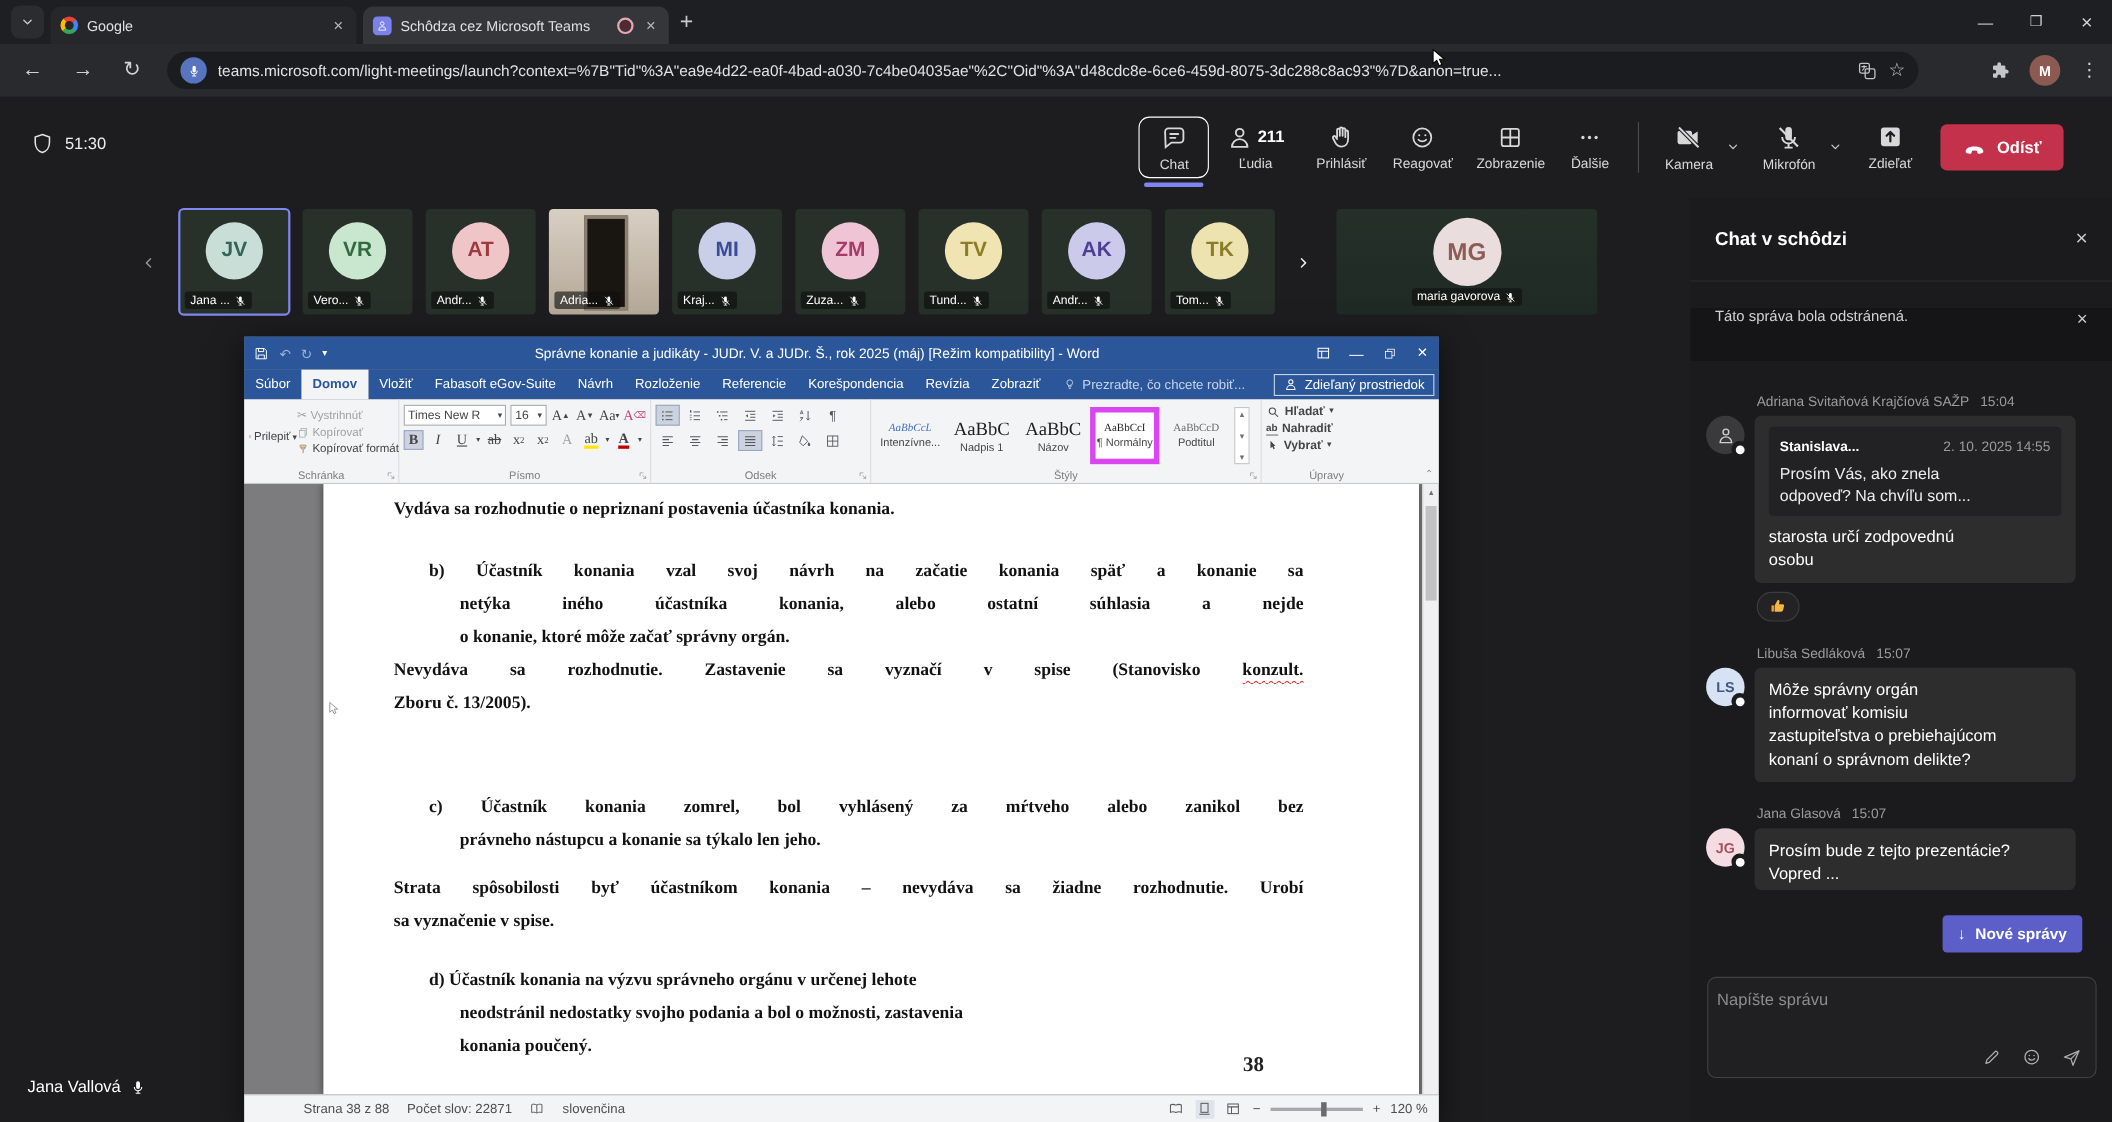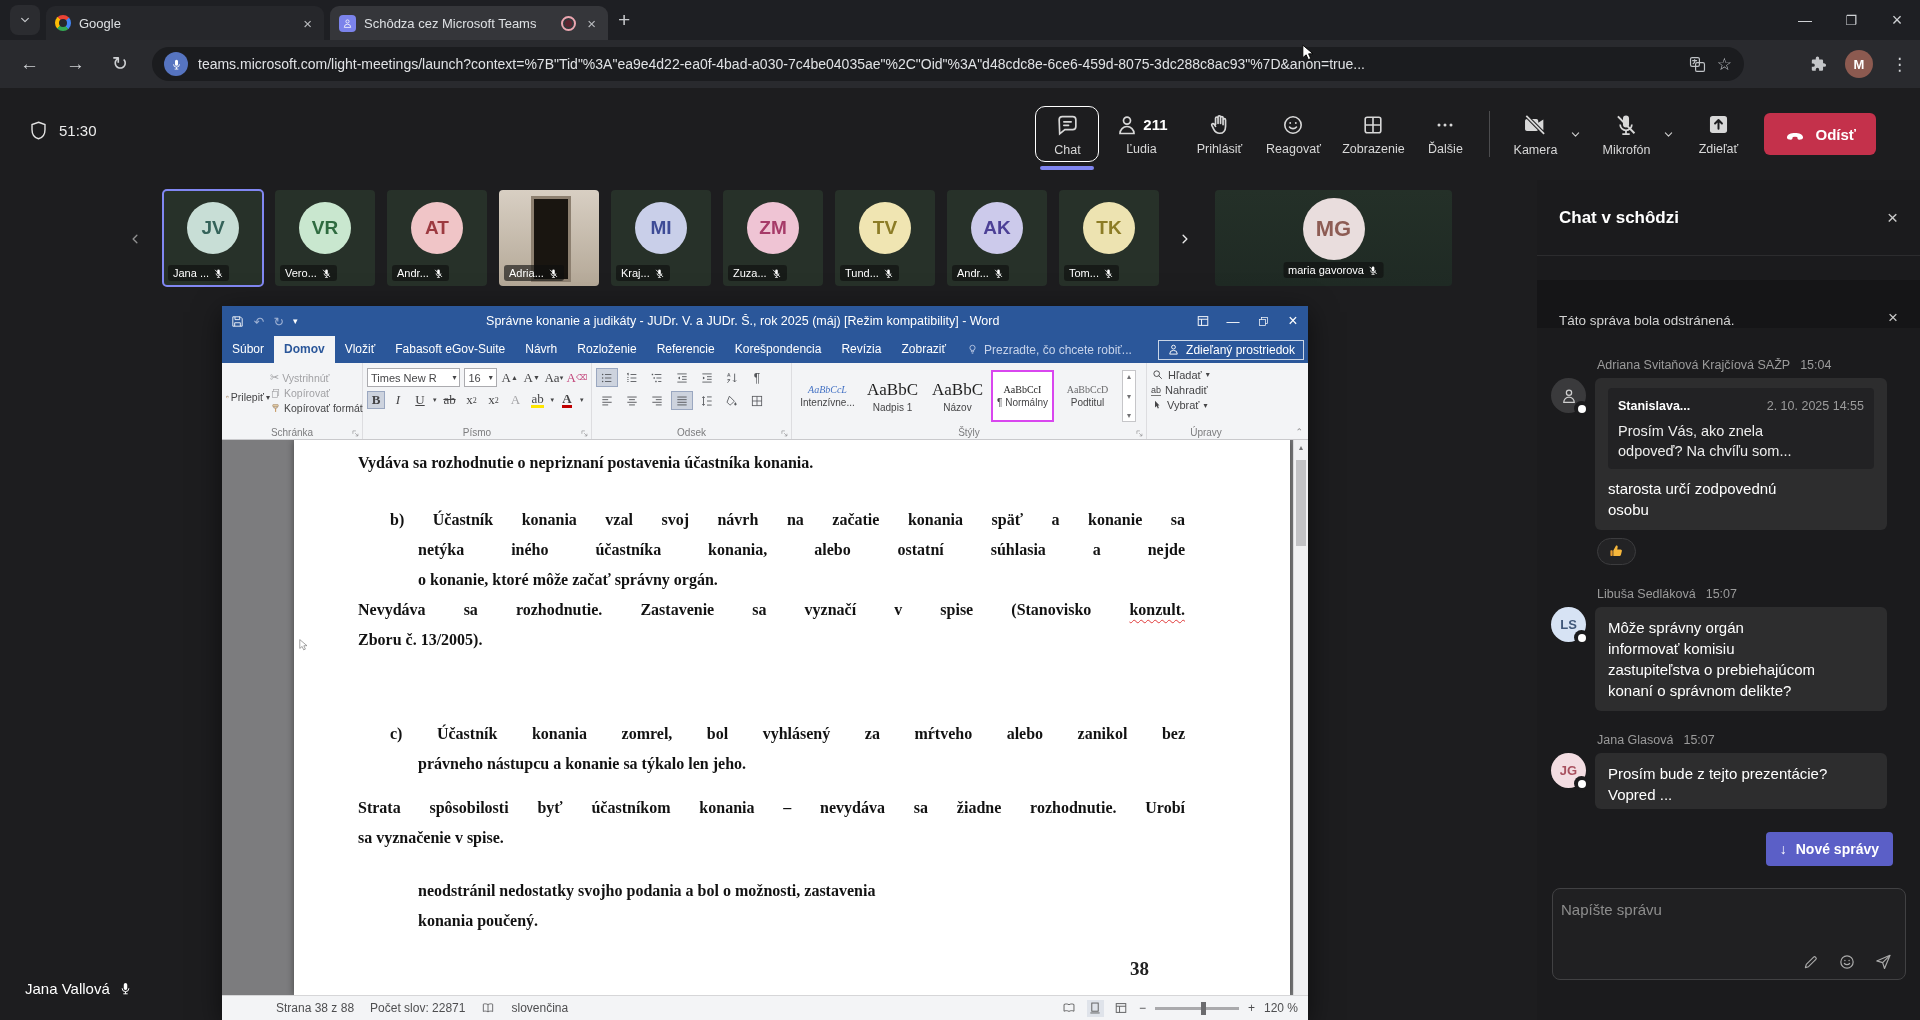--- a/index.html
+++ b/index.html
@@ -90,27 +90,27 @@
   .selbox { border:1px solid #ababaf; background:#fff; height:19px; display:flex; align-items:center; padding:0 3px; gap:3px; font-size:11px; white-space:nowrap; }
   .frow { display:flex; align-items:center; gap:4px; margin-bottom:4px; }
   .fbtn { min-width:18px; height:18px; display:flex; align-items:center; justify-content:center; font-size:13px; font-family:"Liberation Serif",serif; }
   .fbtn.on { background:#cdd3de; border:1px solid #9aa7c0; }
   .ubar { border-bottom:3px solid #ffe600; padding-bottom:0; line-height:12px; }
   .abar { border-bottom:3px solid #c00000; padding-bottom:0; line-height:12px; font-family:"Liberation Serif",serif; font-weight:bold; }
   .pic { width:22px; height:19px; display:flex; align-items:center; justify-content:center; color:#55575b; }
   .pic.on { background:#cdd3de; border:1px solid #9aa7c0; }
   .scards { display:flex; gap:2px; }
   .scard { width:63px; height:52px; border:1px solid transparent; display:flex; flex-direction:column; align-items:center; justify-content:center; gap:2px; }
-  .scard.sel { border:2px solid #d946ef; background:#fff; }
+  .scard.sel { border:5px solid #d946ef; background:#fff; }
   .ssample { font-family:"Liberation Serif",serif; font-size:10px; color:#1f1f1f; white-space:nowrap; }
   .ssample.blue { color:#4472c4; font-style:italic; }
   .ssample.gray { color:#6a6a6c; }
   .sname { font-size:10px; color:#454547; white-space:nowrap; }
   .sscroll { width:14px; height:52px; border:1px solid #c6c6c9; background:#fff; display:flex; flex-direction:column; align-items:center; justify-content:space-between; padding:1px 0; color:#707073; font-size:8px; }
-  .erow { display:flex; align-items:center; gap:4px; margin-bottom:3px; white-space:nowrap; font-size:11px; }
+  .erow { display:flex; gap:4px; margin-bottom:3px; white-space:nowrap; font-size:11px;font-weight:bold; }
   .ribcollapse { position:absolute; right:5px; bottom:2px; color:#8b8b8d; font-size:9px; }
 
   
   .wdoc { position:absolute; left:0; top:134px; right:0; bottom:25px; background:#7c7c7e; overflow:hidden; }
   .page { position:absolute; left:72px; top:0; width:996px; height:100%; background:#fff; box-shadow:0 0 7px rgba(0,0,0,.45); }
   .pagetext { position:absolute; left:64px; top:8px; width:827px; font-family:"Liberation Serif","DejaVu Serif",serif; font-weight:700; font-size:16px; line-height:30px; color:#121212; }
   .l { display:block; }
   .jst { text-align:justify; text-align-last:justify; }
   .in1 { padding-left:32px; }
   .in2 { padding-left:60px; }
@@ -129,21 +129,21 @@
   .vicon { width:17px; height:17px; display:flex; align-items:center; justify-content:center; color:#5c5c5e; }
   .vicon.on { background:#dfe3ea; }
   .zslider { position:relative; width:84px; height:3px; background:#a9a9ac; }
   .zthumb { position:absolute; left:55%; top:-5px; width:5px; height:13px; background:#6b6b6e; }
 
   
   .chatp { position:absolute; left:1537px; top:180px; right:0; bottom:0; background:#1b1b1d; }
   .chead { height:76px; display:flex; align-items:center; padding:0 22px; border-bottom:1px solid #2c2c2e; }
   .chead .t { flex:1; color:#fff; font-size:17px; font-weight:bold; }
   .cx { color:#c9c9c9; font-size:19px; }
-  .removed { position:absolute; top:100px; left:0; right:0; height:48px; background:#151517; display:flex; align-items:flex-end; padding:0 22px; color:#d2d2d2; font-size:13.5px; }
+  .removed { position:absolute; top:100px; left:0; right:0; height:48px; background:#151517; display:flex; align-items:flex-start; padding:0 22px; color:#d2d2d2; font-size:13.5px; }
   .removed .cx { margin-left:auto; font-size:17px; }
   .msgs { position:absolute; top:148px; left:0; right:0; bottom:140px; overflow:hidden; padding:30px 24px 0 14px; }
   .mhead { color:#9b9b9b; font-size:12.5px; margin:0 0 6px 46px; display:flex; gap:10px; white-space:nowrap; }
   .mhead .au { overflow:hidden; text-overflow:ellipsis; max-width:250px; }
   .mrow { display:flex; gap:9px; align-items:flex-start; }
   .cav { position:relative; width:35px; height:35px; border-radius:50%; flex:none; background:#3a3a3c; color: #cfcfcf; display:flex; align-items:center; justify-content:center; font-size:13px; font-weight:bold; }
   .cbadge { position:absolute; right:-3px; bottom:-3px; width:15px; height:15px; border-radius:50%; background:#1b1b1d; display:flex; align-items:center; justify-content:center; }
   .cbadge i { width:8px; height:8px; border-radius:50%; background:#fff; display:block; }
   .bubble { background:#2d2d2e; border-radius:6px; padding:10px 13px; color:#fff; font-size:15px; line-height:21px; width:292px; }
   .quote { background:#222224; border-radius:4px; padding:8px 10px; margin-bottom:9px; }
@@ -854,20 +854,21 @@
             <span class="l sp27">Vydáva sa rozhodnutie o nepriznaní postavenia účastníka konania.</span>
             <span class="l jst in1">b) Účastník konania vzal svoj návrh na začatie konania späť a konanie sa</span>
             <span class="l jst in2">netýka iného účastníka konania, alebo ostatní súhlasia a nejde</span>
             <span class="l in2">o konanie, ktoré môže začať správny orgán.</span>
             <span class="l jst"><span>Nevydáva sa rozhodnutie. Zastavenie sa vyznačí v spise (Stanovisko </span><span class="sq">konzult.</span></span>
             <span class="l sp64">Zboru č. 13/2005).</span>
             <span class="l jst in1">c) Účastník konania zomrel, bol vyhlásený za mŕtveho alebo zanikol bez</span>
             <span class="l in2 sp14">právneho nástupcu a konanie sa týkalo len jeho.</span>
             <span class="l jst">Strata spôsobilosti byť účastníkom konania – nevydáva sa žiadne rozhodnutie. Urobí</span>
             <span class="l sp23">sa vyznačenie v spise.</span>
+            <span class="l in1">d) Účastník konania na výzvu správneho orgánu v určenej lehote</span>
             <span class="l in2">neodstránil nedostatky svojho podania a bol o možnosti, zastavenia</span>
             <span class="l in2">konania poučený.</span>
           </div>
           <span class="pageno">38</span>
         </div>
         <div class="vscroll">
           <div class="up">▴</div>
           <div class="vthumb"></div>
         </div>
       </div>

